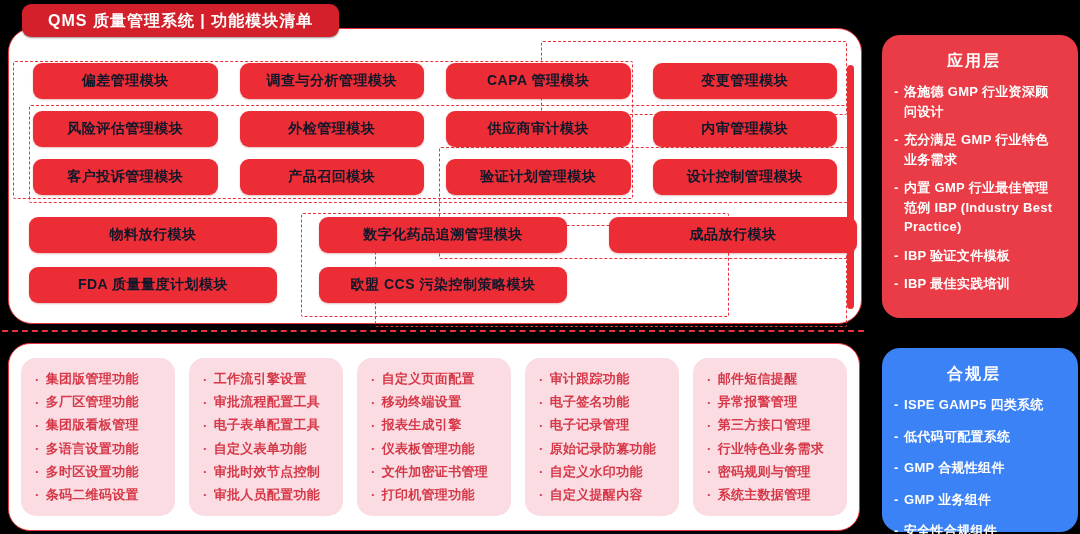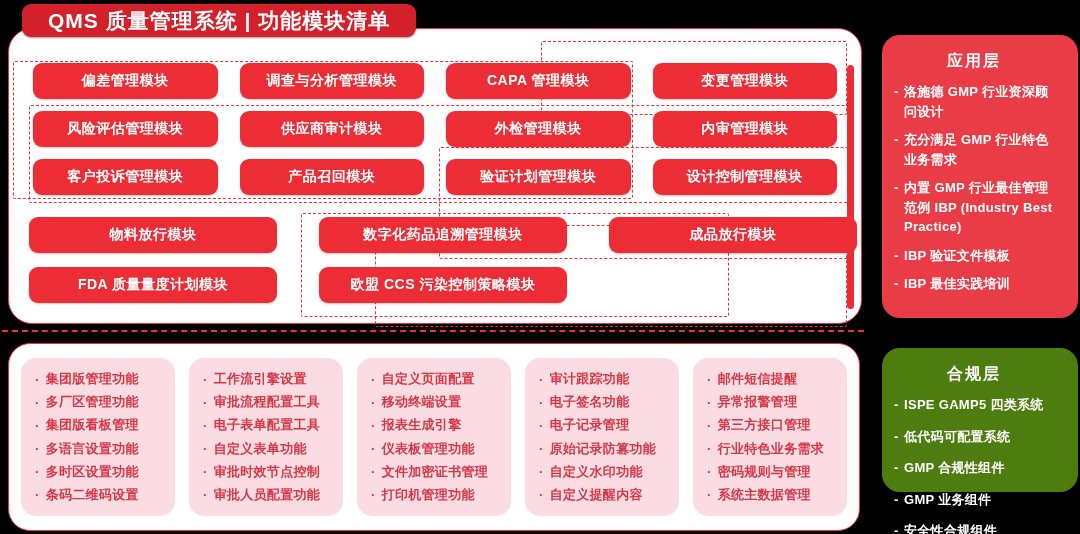--- a/index.html
+++ b/index.html
@@ -4,21 +4,21 @@
 <style>
   html,body{margin:0;padding:0;background:#000;}
   .canvas{
     position:relative;width:1080px;height:534px;background:#000;
     font-family:"Liberation Sans","DejaVu Sans",sans-serif;
     overflow:hidden;
   }
   
   .badge{
     position:absolute;left:22px;top:4px;height:33px;line-height:33px;
-    padding:0 26px;background:#D3202A;color:#fff;font-size:21px;font-weight:bold;
+    padding:0 26px;background:#D3202A;color:#fff;font-size:16px;font-weight:bold;
     border-radius:9px;letter-spacing:1px;white-space:nowrap;
     box-shadow:0 1px 2px rgba(0,0,0,.4);z-index:5;
   }
   
   .main-panel{
     position:absolute;left:8px;top:28px;width:852px;height:294px;
     background:#fff;border:1.5px solid #E8323C;border-radius:24px;z-index:1;
   }
   .features-panel{
     position:absolute;left:8px;top:343px;width:852px;height:188px;
@@ -34,21 +34,21 @@
     position:absolute;border:1px dashed #E8323C;border-radius:2px;z-index:0;
     pointer-events:none;
   }
   
   .grid{position:absolute;display:grid;z-index:2;}
   #grid1{left:24px;top:34px;width:804px;grid-template-columns:repeat(4,1fr);
          column-gap:22px;row-gap:12px;}
   #grid2{left:20px;top:188px;width:828px;grid-template-columns:repeat(3,1fr);
          column-gap:42px;row-gap:14px;text-align:right;}
   .module-btn{
-    height:36px;background:#ED2D35;border-radius:9px;color:#ffffff;
+    height:36px;background:#ED2D35;border-radius:9px;color:#0f172a;
     display:flex;align-items:center;justify-content:center;
     font-size:14px;font-weight:bold;letter-spacing:.5px;white-space:nowrap;
     box-shadow:0 1px 2px rgba(150,0,0,.25);
   }
   .red-bar{
     position:absolute;right:7px;top:36px;width:7px;height:244px;
     background:#ED2D35;border-radius:4px;z-index:2;
   }
   
   .feature-col{
@@ -59,21 +59,21 @@
     display:flex;align-items:center;color:#D63848;font-size:13px;
     font-weight:bold;white-space:nowrap;letter-spacing:.3px;
   }
   .feature-item .bullet{margin:0 6px 0 4px;font-size:13px;}
   
   .layer-panel{
     position:absolute;left:882px;width:196px;border-radius:18px;color:#fff;
     padding:12px 24px 10px 12px;box-sizing:border-box;z-index:2;
   }
   #app-layer{top:35px;height:283px;background:#EA3C46;}
-  #compliance-layer{top:348px;height:144px;background:#4d7c0f;}
+  #compliance-layer{top:348px;height:184px;background:#3b82f6;}
   .layer-title{
     text-align:center;font-size:16px;font-weight:bold;letter-spacing:2px;
     margin:4px 0 10px 0;
   }
   .layer-item{
     display:flex;font-size:13px;font-weight:bold;line-height:1.5;
     margin-bottom:9px;letter-spacing:.3px;
   }
   .layer-item .dash-mark{flex:0 0 10px;}
   .layer-item .txt{flex:1;}
@@ -94,22 +94,22 @@
     <div class="dash" style="left:430px;top:118px;width:408px;height:110px;"></div>
     <div class="dash" style="left:292px;top:184px;width:426px;height:102px;"></div>
     <div class="dash" style="left:366px;top:196px;width:470px;height:100px;"></div>
 
     <div class="grid" id="grid1">
         <div class="module-btn">偏差管理模块</div>
         <div class="module-btn">调查与分析管理模块</div>
         <div class="module-btn">CAPA 管理模块</div>
         <div class="module-btn">变更管理模块</div>
         <div class="module-btn">风险评估管理模块</div>
+        <div class="module-btn">外检管理模块</div>
         <div class="module-btn">供应商审计模块</div>
-        <div class="module-btn">外检管理模块</div>
         <div class="module-btn">内审管理模块</div>
         <div class="module-btn">客户投诉管理模块</div>
         <div class="module-btn">产品召回模块</div>
         <div class="module-btn">验证计划管理模块</div>
         <div class="module-btn">设计控制管理模块</div>
       </div>
     <div class="grid" id="grid2">
         <div class="module-btn">物料放行模块</div>
         <div class="module-btn">数字化药品追溯管理模块</div>
         <div class="module-btn">成品放行模块</div>

